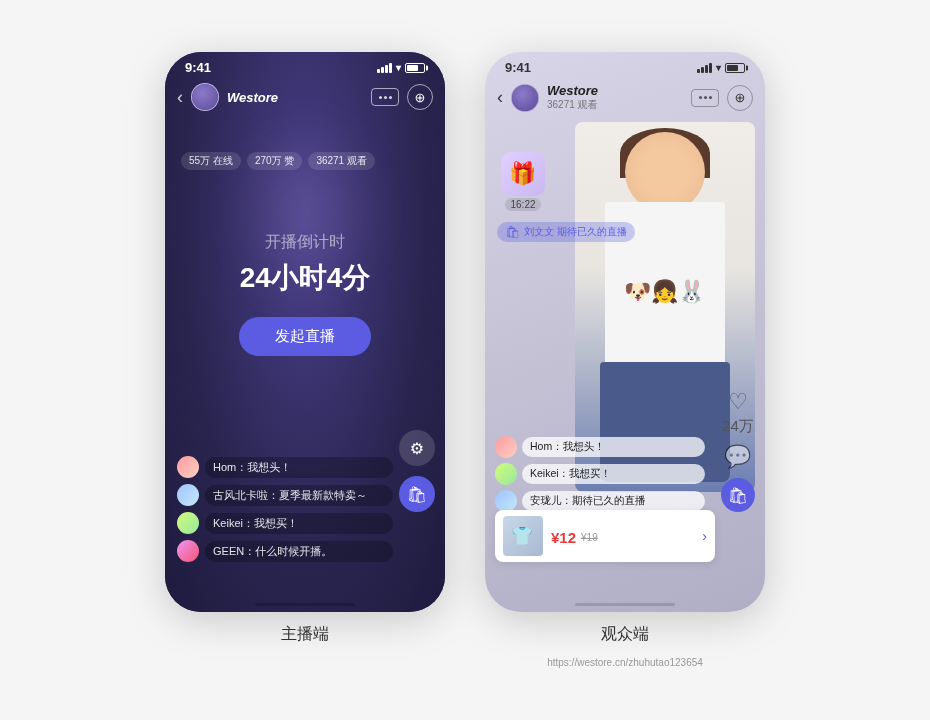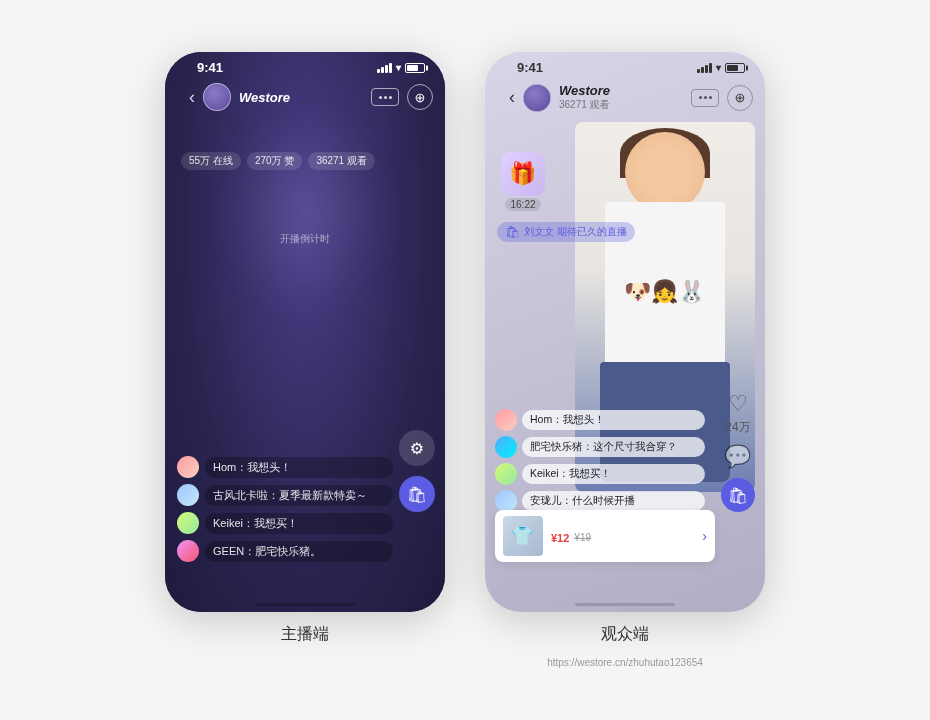--- a/index.html
+++ b/index.html
@@ -130,21 +130,21 @@
       width: 130px;
       height: 120px;
       background: #4a5a8a;
       border-radius: 4px 4px 8px 8px;
     }
 
     
     .phone-header {
       position: absolute;
       top: 0;
-      left: 12px;
+      left: 0;
       right: 0;
       z-index: 10;
     }
     .status-bar {
       display: flex;
       justify-content: space-between;
       align-items: center;
       padding: 8px 20px 4px;
       font-size: 11px;
       font-weight: 600;
@@ -302,21 +302,21 @@
       text-align: center;
       z-index: 5;
     }
     .host-title {
       font-size: 20px;
       font-weight: 600;
       color: white;
       margin-bottom: 8px;
     }
     .host-subtitle {
-      font-size: 10px;
+      font-size: 16px;
       color: rgba(255,255,255,0.55);
       margin-bottom: 6px;
     }
     .host-countdown {
       font-size: 28px;
       font-weight: 700;
       color: white;
       margin-bottom: 20px;
     }
     .host-start-btn {
@@ -500,21 +500,21 @@
       flex-direction: column;
       align-items: center;
       gap: 2px;
       cursor: pointer;
     }
     .viewer-heart-icon {
       font-size: 22px;
       color: rgba(0,0,0,0.5);
     }
     .viewer-heart-count {
-      font-size: 12px;
+      font-size: 15px;
       color: #555;
     }
     .viewer-comment-icon {
       font-size: 22px;
       color: rgba(0,0,0,0.5);
       cursor: pointer;
     }
     .viewer-shop-btn {
       width: 34px;
       height: 34px;
@@ -562,21 +562,21 @@
       color: #333;
       line-height: 1.3;
     }
     .product-price-row {
       display: flex;
       align-items: center;
       gap: 5px;
       margin-top: 3px;
     }
     .product-price-current {
-      font-size: 11px;
+      font-size: 15px;
       font-weight: 600;
       color: #e53e3e;
     }
     .product-price-original {
       font-size: 10px;
       color: #999;
       text-decoration: line-through;
     }
     .product-arrow {
       font-size: 14px;
@@ -663,38 +663,40 @@
       </div>
 
       <div class="host-stats">
         <span class="stat-badge">55万 在线</span>
         <span class="stat-badge">270万 赞</span>
         <span class="stat-badge">36271 观看</span>
       </div>
 
       <div class="host-main-content">
         <div class="host-subtitle">开播倒计时</div>
+        <div class="host-countdown">24小时4分</div>
+        <div class="host-start-btn">发起直播</div>
       </div>
 
       <div class="comments-area">
         <div class="comment-item">
           <div class="comment-avatar av1"></div>
           <div class="comment-text">Hom：我想头！</div>
         </div>
         <div class="comment-item">
           <div class="comment-avatar av2"></div>
           <div class="comment-text">古风北卡啦：夏季最新款特卖～</div>
         </div>
         <div class="comment-item">
           <div class="comment-avatar av3"></div>
           <div class="comment-text">Keikei：我想买！</div>
         </div>
         <div class="comment-item">
           <div class="comment-avatar av4"></div>
-          <div class="comment-text">GEEN：肥宅快乐猪。</div>
+          <div class="comment-text">GEEN：什么时候开播。</div>
         </div>
       </div>
 
       <div class="host-side-btns">
         <div class="side-btn-circle">⚙</div>
         <div class="side-btn-shop">🛍</div>
       </div>
 
       <div class="home-indicator"></div>
     </div>
@@ -759,30 +761,26 @@
           <span>刘文文 期待已久的直播</span>
         </div>
       </div>
 
       <div class="viewer-comments-area">
         <div class="viewer-comment-item">
           <div class="viewer-comment-avatar av1"></div>
           <div class="viewer-comment-text">Hom：我想头！</div>
         </div>
         <div class="viewer-comment-item">
-          <div class="viewer-comment-avatar av5"></div>
-          <div class="viewer-comment-text">肥宅快乐猪：这个尺寸我合穿？</div>
-        </div>
-        <div class="viewer-comment-item">
           <div class="viewer-comment-avatar av3"></div>
           <div class="viewer-comment-text">Keikei：我想买！</div>
         </div>
         <div class="viewer-comment-item">
           <div class="viewer-comment-avatar av2"></div>
-          <div class="viewer-comment-text">安珑儿：什么时候开播</div>
+          <div class="viewer-comment-text">安珑儿：期待已久的直播</div>
         </div>
       </div>
 
       <div class="viewer-side-btns">
         <div class="viewer-heart-btn">
           <span class="viewer-heart-icon">♡</span>
           <span class="viewer-heart-count">24万</span>
         </div>
         <span class="viewer-comment-icon">💬</span>
         <div class="viewer-shop-btn">🛍</div>

